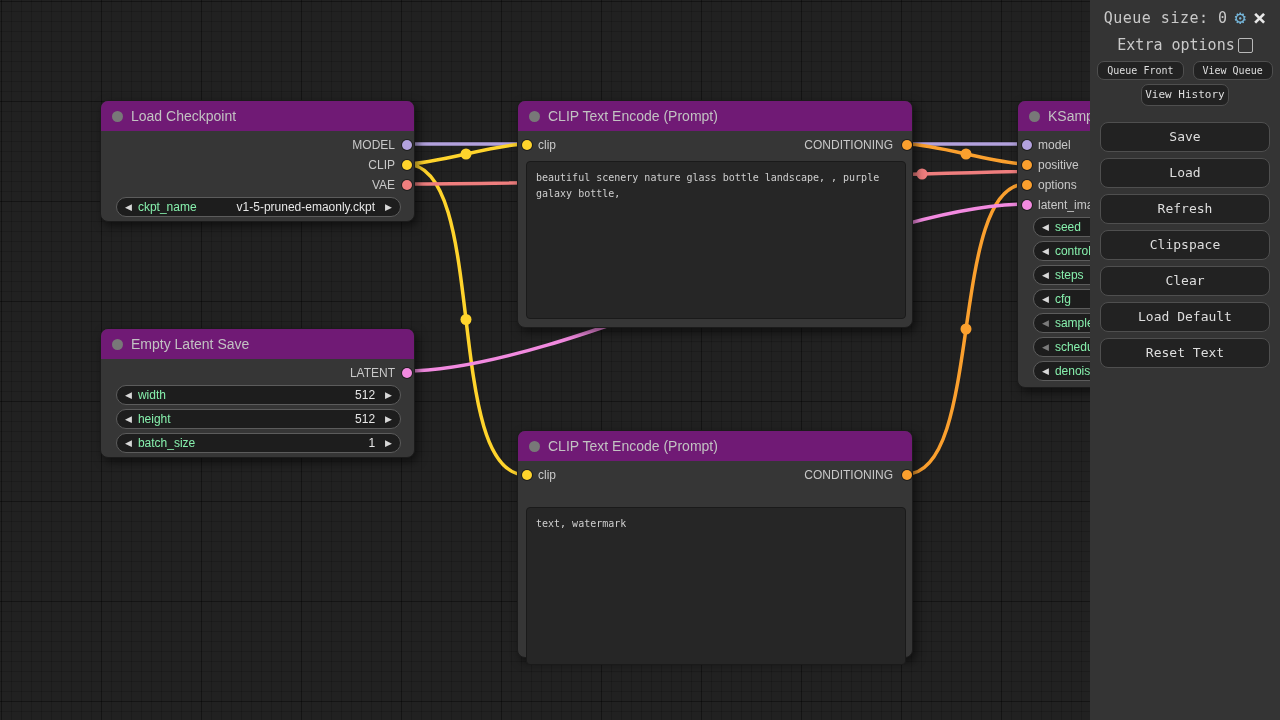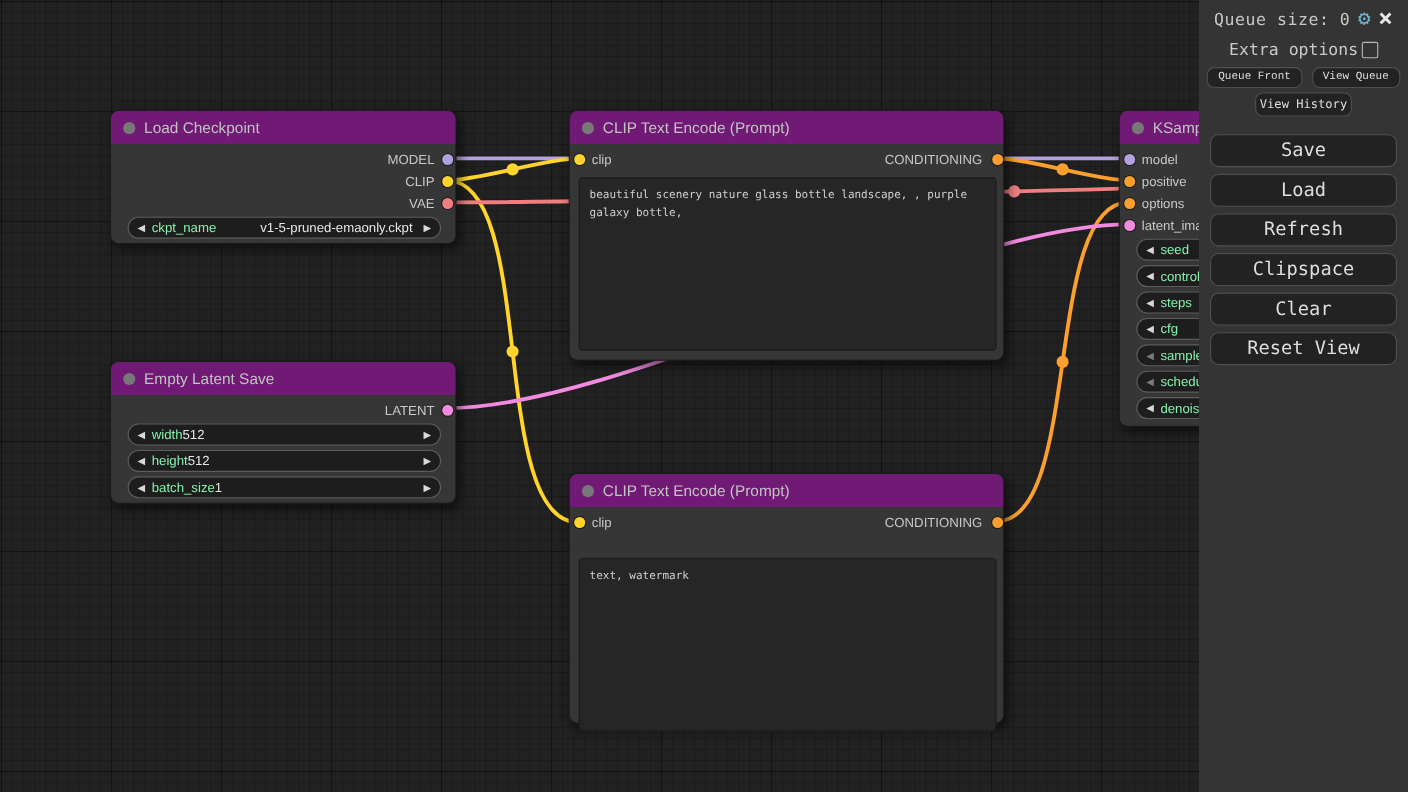--- a/index.html
+++ b/index.html
@@ -46,21 +46,21 @@
   }
   .pill{
     position:absolute;height:20px;box-sizing:border-box;
     background:#1d1d1d;border:1px solid #5c5c5c;border-radius:10px;
     display:flex;align-items:center;padding:0 8px;
     font-size:12px;color:#c6c6c6;white-space:nowrap;overflow:hidden;
   }
   .arr{font-size:9px;color:#d8d8d8;flex:none;}
   .arr.dim{color:#7b7b7b;}
   .wlabel{margin-left:6px;color:#86efac;}
-  .wval{flex:1;color:#e6e6e6;padding-right:10px;}
+  .wval{flex:1;text-align:right;color:#e6e6e6;padding-right:10px;}
   .wval.center{text-align:right;}
   .ta{
     position:absolute;box-sizing:border-box;resize:none;
     background:#262626;border:1px solid #1a1a1a;border-radius:4px;
     color:#cfcfcf;font:10px/1.55 "DejaVu Sans Mono",monospace;
     padding:8px 9px;outline:none;
   }
   
   #menu{
     position:absolute;top:0;right:0;width:190px;height:720px;z-index:10;
@@ -73,23 +73,23 @@
   #closex{font-size:22px;color:#e8e8e8;line-height:0.8;font-weight:bold;cursor:pointer;}
   .mbtn{
     display:block;background:#222222;border:1px solid #4f4f4f;border-radius:8px;
     color:#dedede;text-align:center;cursor:pointer;
     font-family:"DejaVu Sans Mono",monospace;
   }
   #queuePrompt{margin:7px 10px 0;height:33px;line-height:33px;font-size:20px;color:#f2f2f2;}
   #extraRow{margin-top:9px;font-size:15px;gap:3px;}
   #extraChk{width:13px;height:13px;border:1px solid #b9b9b9;border-radius:2px;background:#343434;cursor:pointer;}
   #smallRow{margin-top:7px;gap:9px;}
-  .sbtn{font-size:10px;padding:3px 9px;border-radius:7px;font-family:Liberation Mono, monospace;}
+  .sbtn{font-size:10px;padding:3px 9px;border-radius:7px;}
   #viewHistory{width:86px;margin:4px auto 0;font-size:11px;line-height:1.3;padding:3px 0;border-radius:7px;}
-  .bigbtn{margin:6px 10px 0;height:28px;line-height:28px;font-size:17px;}
+  .bigbtn{margin:6px 10px 0;height:28px;line-height:28px;font-size:13px;}
   .bigbtn.first{margin-top:16px;}
 </style>
 </head>
 <body>
 
 <div id="canvas"></div>
 <svg id="wires" width="1280" height="720">
     <path d="M 406 144 C 561 144, 871 144, 1026 144" fill="none" stroke="#b2a1dd" stroke-width="3.5"></path>
     <circle cx="716" cy="144" r="5.5" fill="#b2a1dd"></circle>
     <path d="M 406 164 C 436.41381265149107 164, 495.58618734850893 144, 526 144" fill="none" stroke="#ffd42c" stroke-width="3.5"></path>
@@ -258,14 +258,15 @@
     <span class="mbtn sbtn">View Queue</span>
   </div>
   <div class="mbtn" id="viewHistory">
     <span>View History</span>
   </div>
   <div class="mbtn bigbtn first">Save</div>
   <div class="mbtn bigbtn">Load</div>
   <div class="mbtn bigbtn">Refresh</div>
   <div class="mbtn bigbtn">Clipspace</div>
   <div class="mbtn bigbtn">Clear</div>
-  <div class="mbtn bigbtn">Reset View</div>
+  <div class="mbtn bigbtn">Load Default</div>
+  <div class="mbtn bigbtn">Reset Text</div>
 </div>
 
 </body></html>

